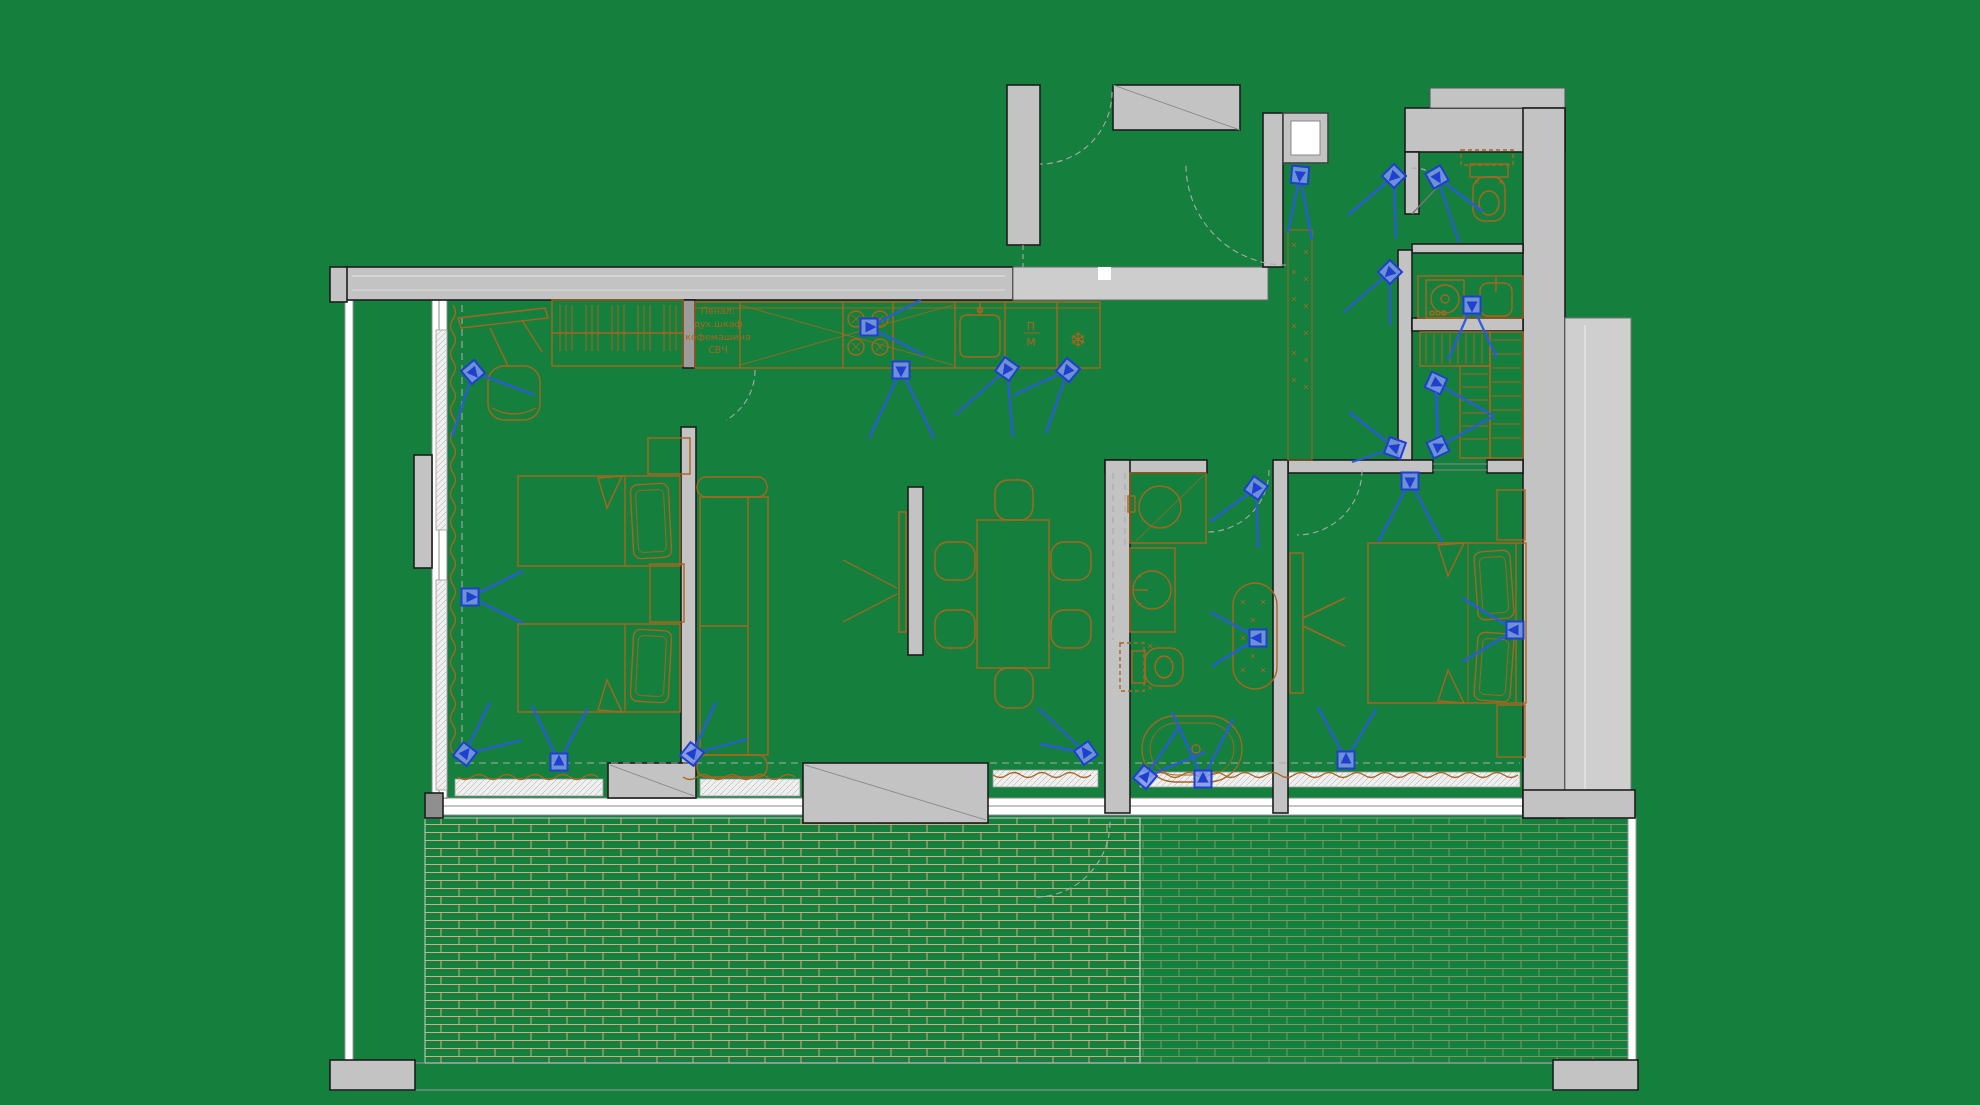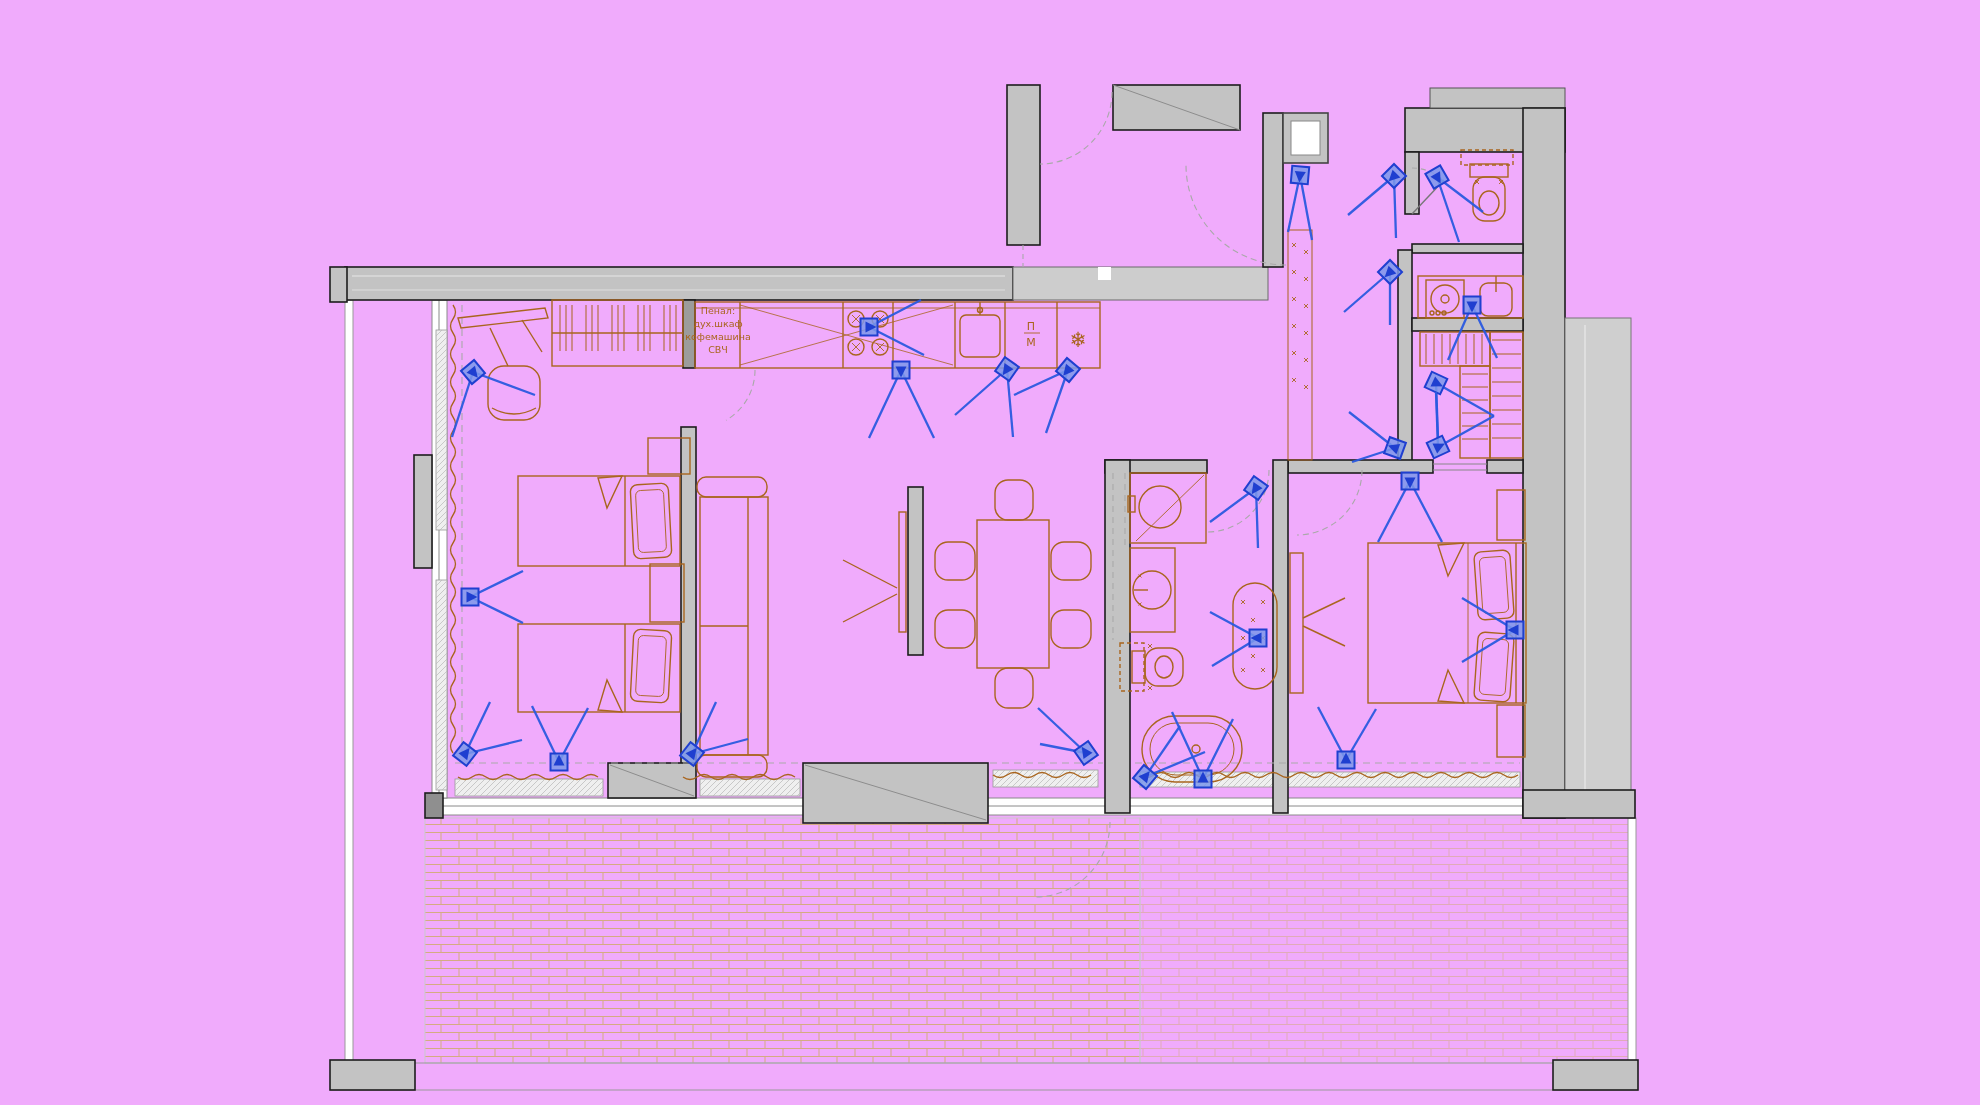--- a/index.html
+++ b/index.html
@@ -1,16 +1,16 @@
 <!DOCTYPE html>
 <html><head>
 <meta charset="utf-8">
 <style>
   html,body{margin:0;padding:0;background:#fff;}
-  .stage{position:relative;width:1980px;height:1105px;background:#f0abfc;overflow:hidden;
+  .stage{position:relative;width:1980px;height:1105px;background:#15803d;overflow:hidden;
          font-family:"DejaVu Sans",sans-serif;}
   svg{position:absolute;left:0;top:0;}
 </style>
 </head>
 <body>
 
 <div class="stage">
   <svg id="plan" width="1980" height="1105" viewBox="0 0 1980 1105">
     <defs>
       <pattern id="brick" width="36" height="16" patternUnits="userSpaceOnUse">

